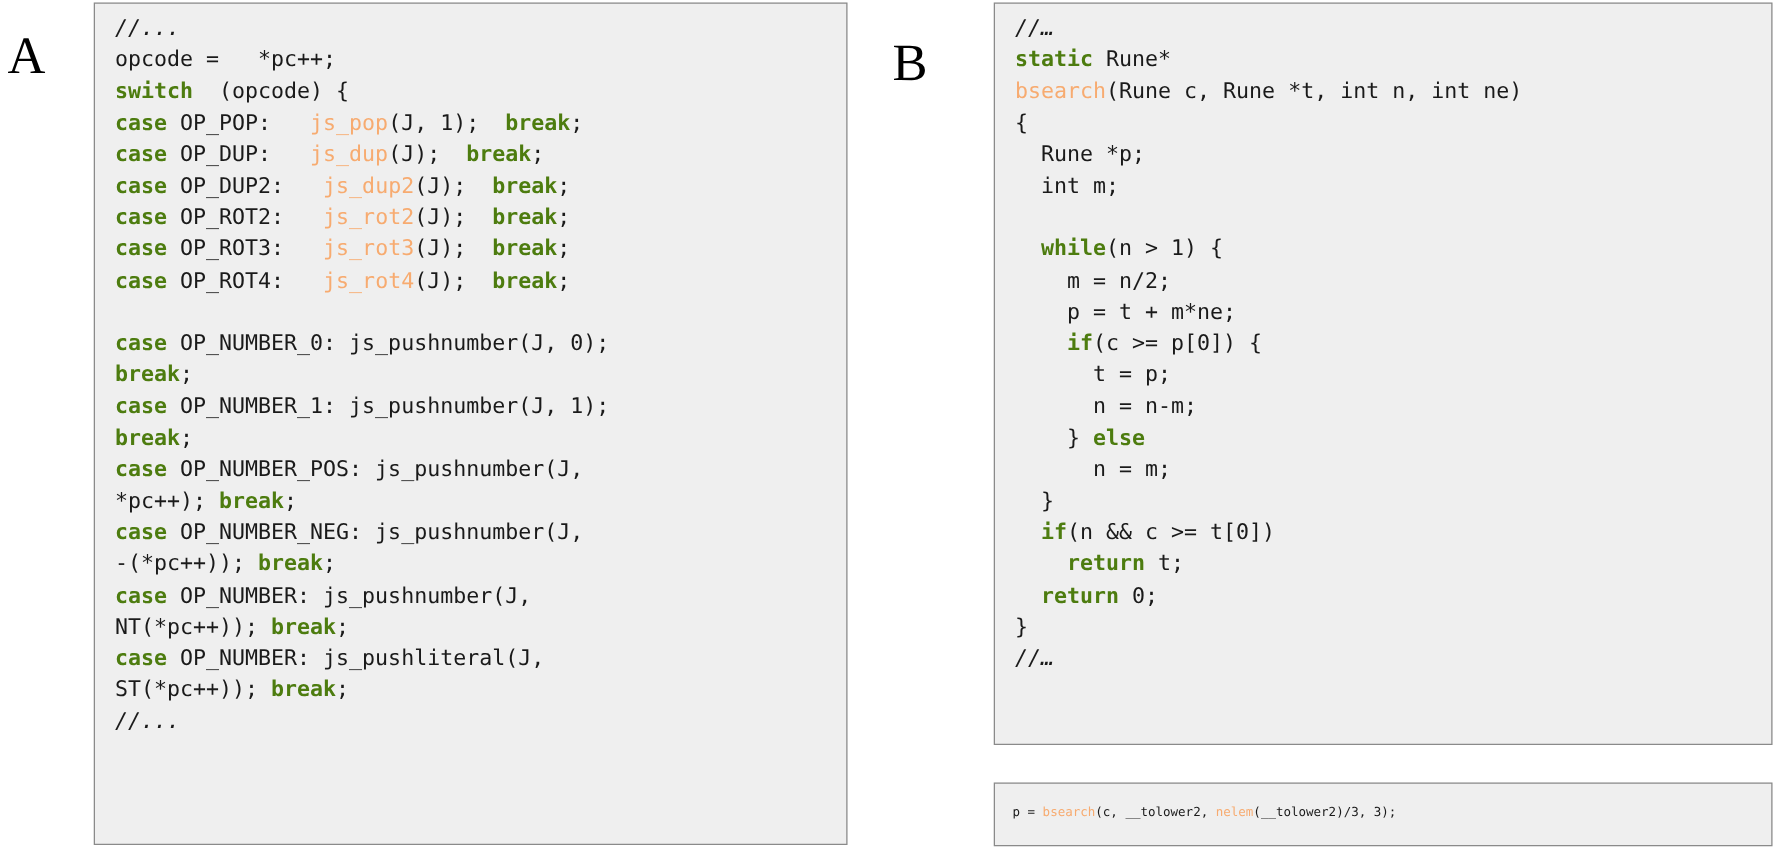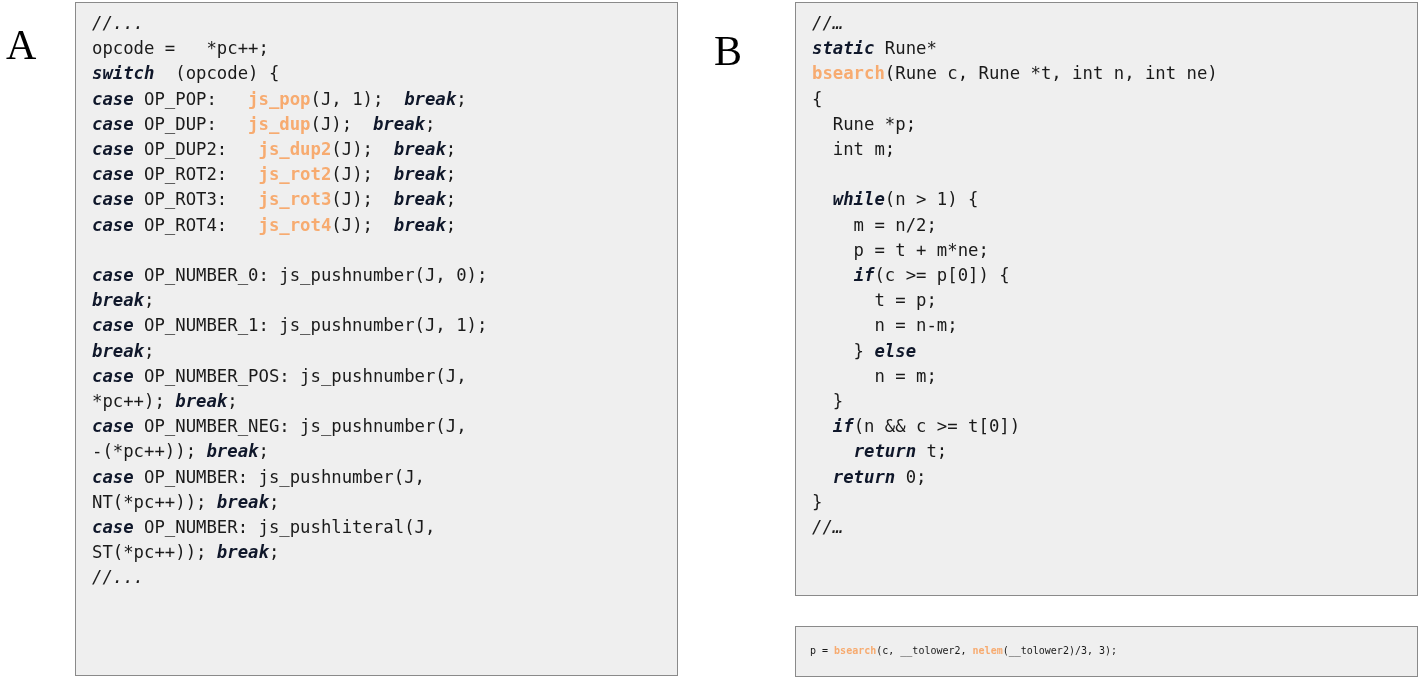--- a/index.html
+++ b/index.html
@@ -73,22 +73,22 @@
     white-space: pre;
   }
 
   #box-a .code { font-size: 17.3px; line-height: 25.2px; }
   #box-b .code { font-size: 17.3px; line-height: 25.2px; }
   #box-b-call .code { font-size: 10px; line-height: 20px; }
 
   .code .ln { display: block; min-height: 1px; }
   .code .ln:empty::after { content: "\00a0"; }
 
-  .kw  { color: #0f172a; font-weight: bold; font-style: italic; }
-  .fn  { color: #f7ab70; font-weight: bold; text-align: center; }
+  .kw  { color: #4d7c0f; font-weight: bold; }
+  .fn  { color: #f7ab70; font-weight: normal; text-align: center; }
   .pl  { color: #1a1a1a; font-weight: normal; }
   .cm  { color: #1a1a1a; font-weight: normal; font-style: italic; }
 </style>
 </head>
 <body>
 
 <div id="figure">
 
   <div class="panel-label" id="label-a">A</div>
 

